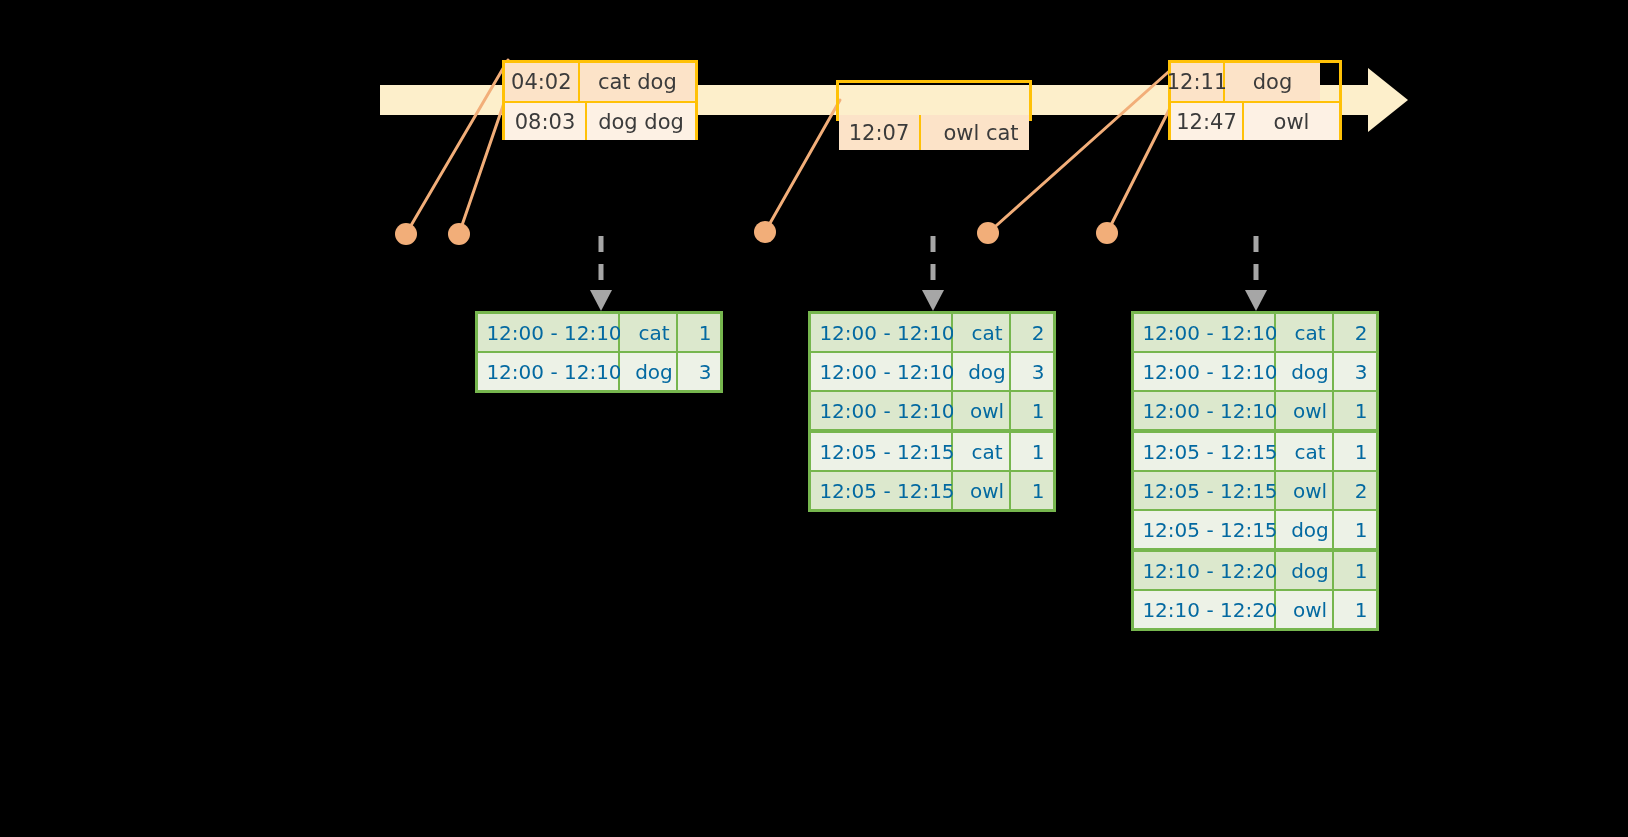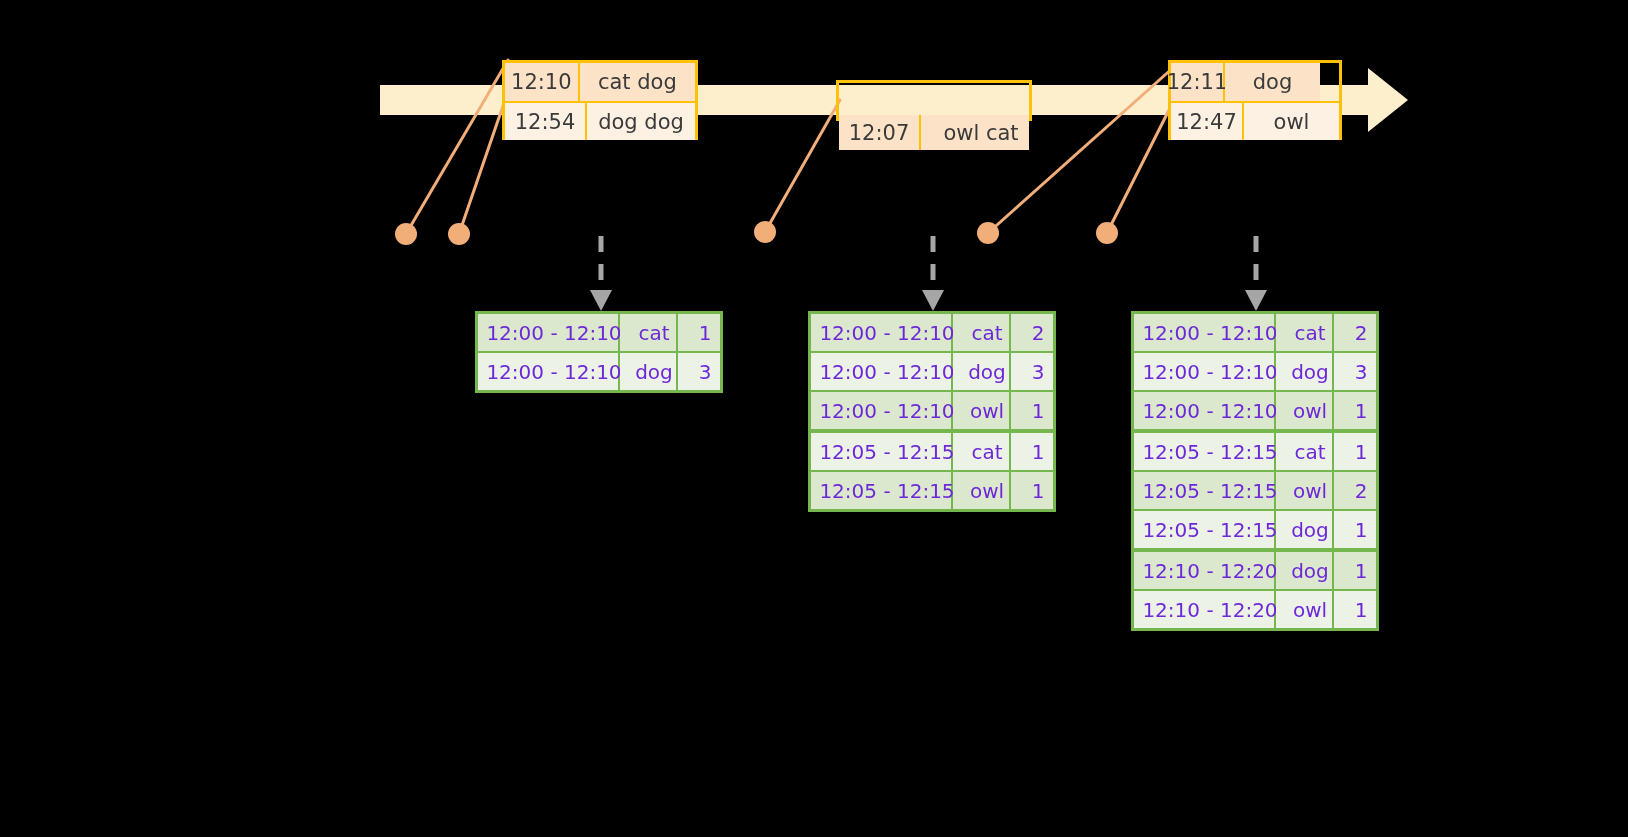--- a/index.html
+++ b/index.html
@@ -73,21 +73,21 @@
   .res-row + .res-row {
     border-top: 2px solid #76B64E;
   }
   .res-row.new-group {
     border-top: 4px solid #76B64E;
   }
   .res-cell {
     display: flex;
     align-items: center;
     justify-content: center;
-    color: #6d28d9;
+    color: #0369a1;
     font-size: 20px;
     box-sizing: border-box;
     white-space: nowrap;
     padding-left: 12px;
   }
   .res-cell.win {
     border-right: 2px solid #76B64E;
   }
   .res-cell.word {
     border-right: 2px solid #76B64E;
@@ -133,25 +133,25 @@
       </g>
       <g>
         <line x1="1256" y1="236" x2="1256" y2="292" stroke-dasharray="16 12"></line>
         <path d="M 1245 290 L 1256 311 L 1267 290 Z" fill="#A6A6A6" stroke="none"></path>
       </g>
     </g>
   </svg>
 
   <div class="event-box" style="left:502px; top:60px; width:196px; height:80px;">
     <div class="event-row row-a" style="height:38px;">
-      <div class="event-cell time" style="width:82px;">12:10</div>
+      <div class="event-cell time" style="width:82px;">04:02</div>
       <div class="event-cell payload" style="width:127px;">cat dog</div>
     </div>
     <div class="event-row row-b" style="height:37px;">
-      <div class="event-cell time" style="width:82px;">12:54</div>
+      <div class="event-cell time" style="width:82px;">08:03</div>
       <div class="event-cell payload" style="width:108px;">dog dog</div>
     </div>
   </div>
 
   <div class="event-box" style="left:836px; top:80px; width:196px; height:41px;">
     <div class="event-row row-a" style="height:35px;margin-top:32px;">
       <div class="event-cell time" style="width:82px;">12:07</div>
       <div class="event-cell payload" style="width:108px;padding-left:12px;">owl cat</div>
     </div>
   </div>

